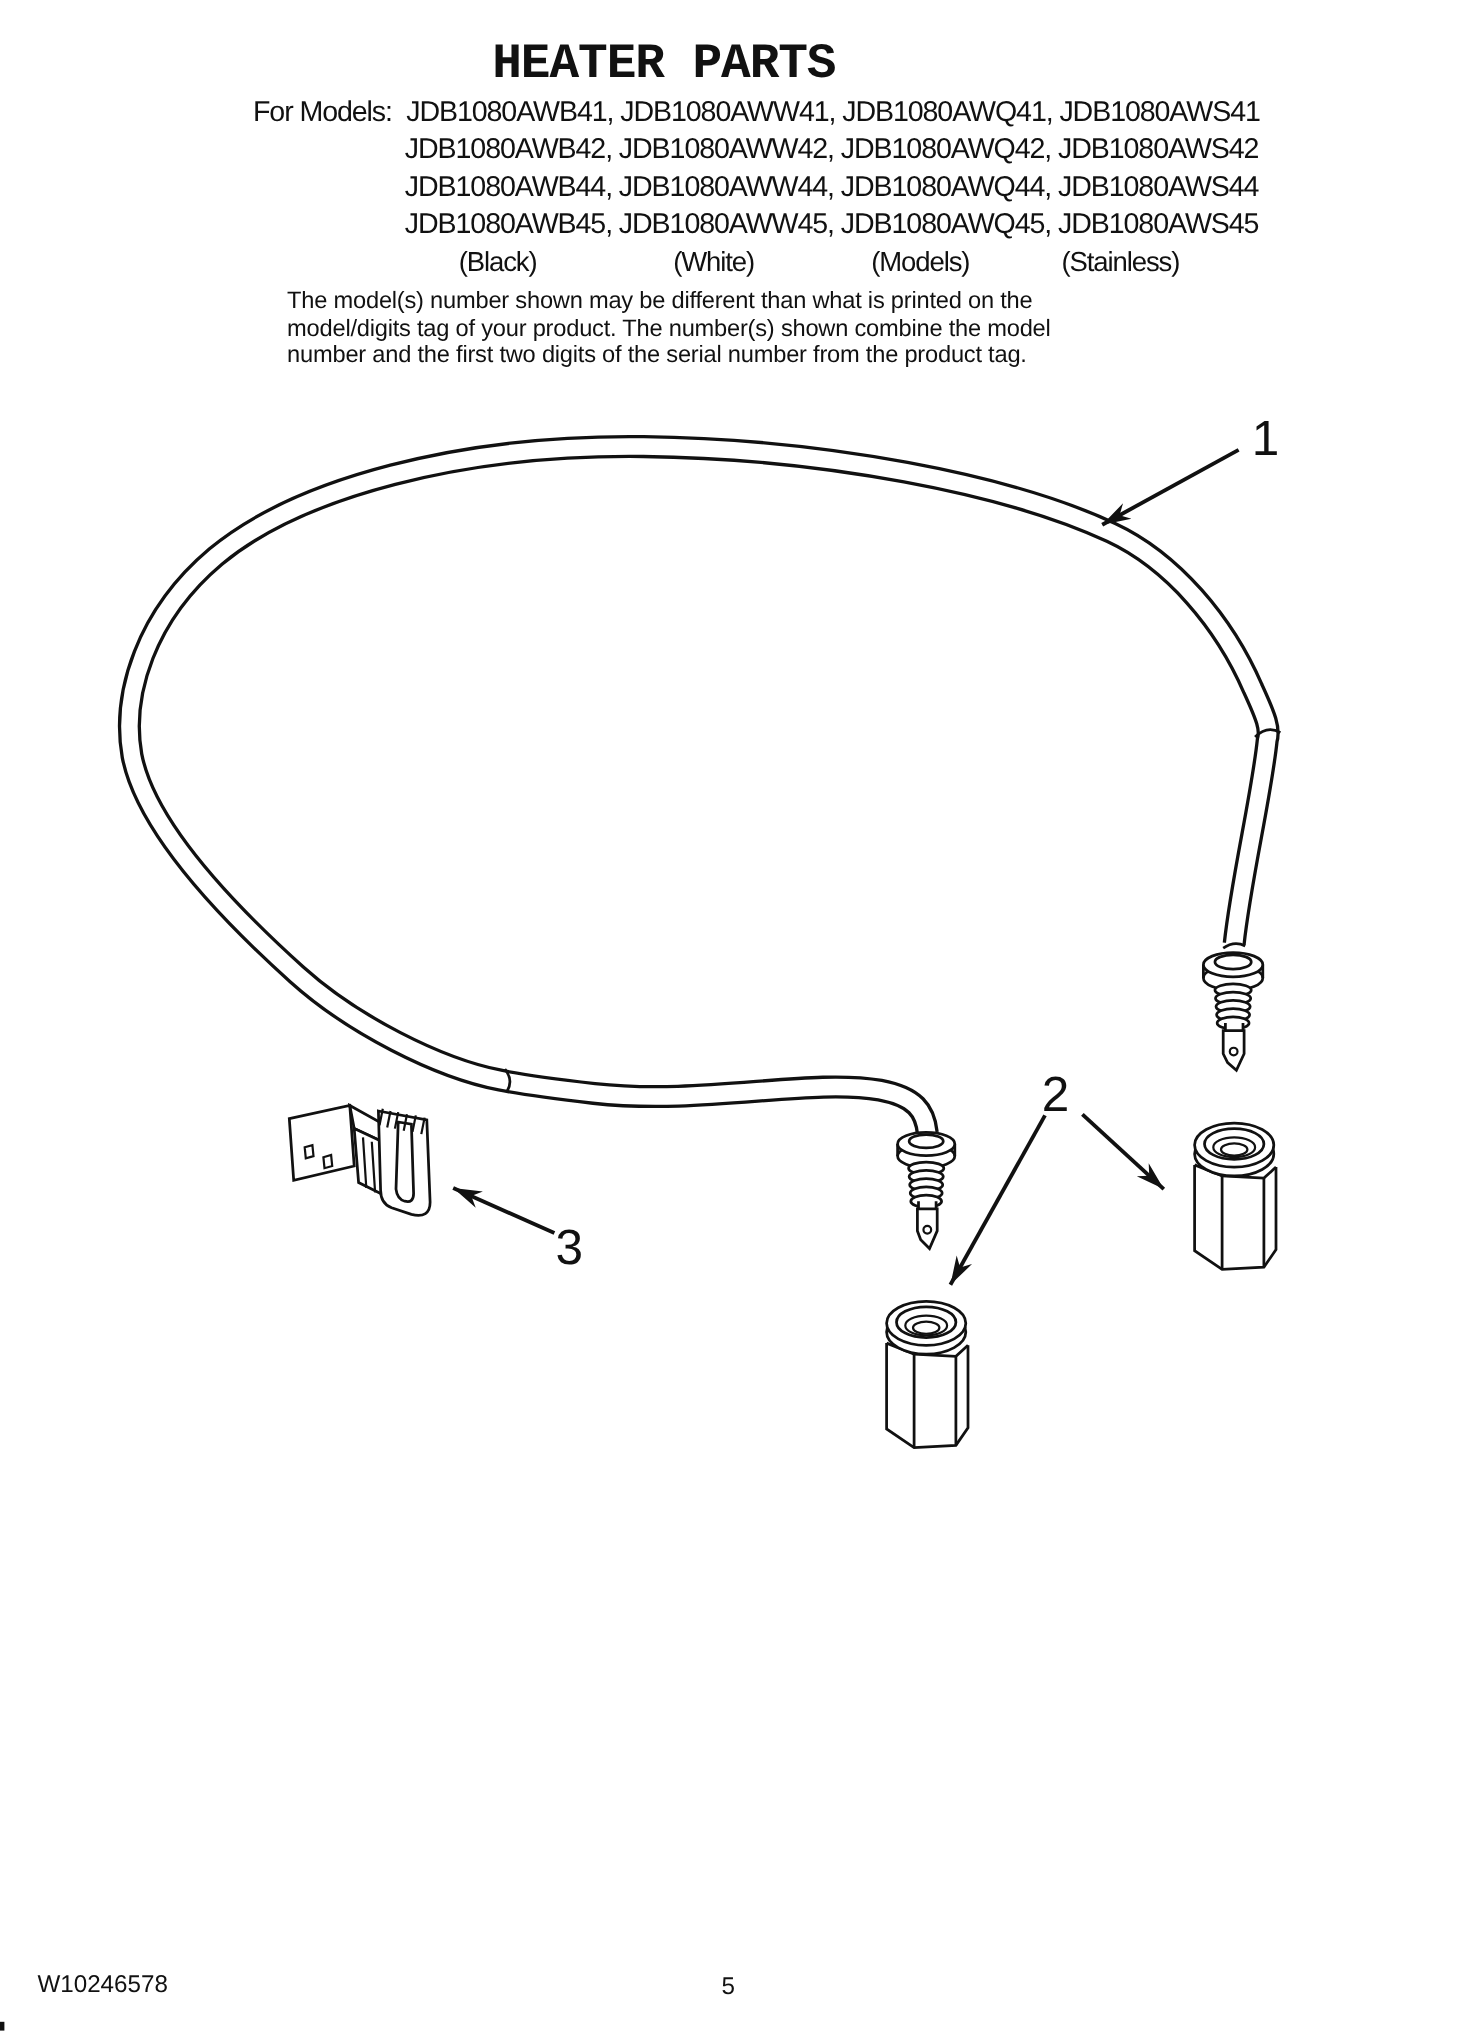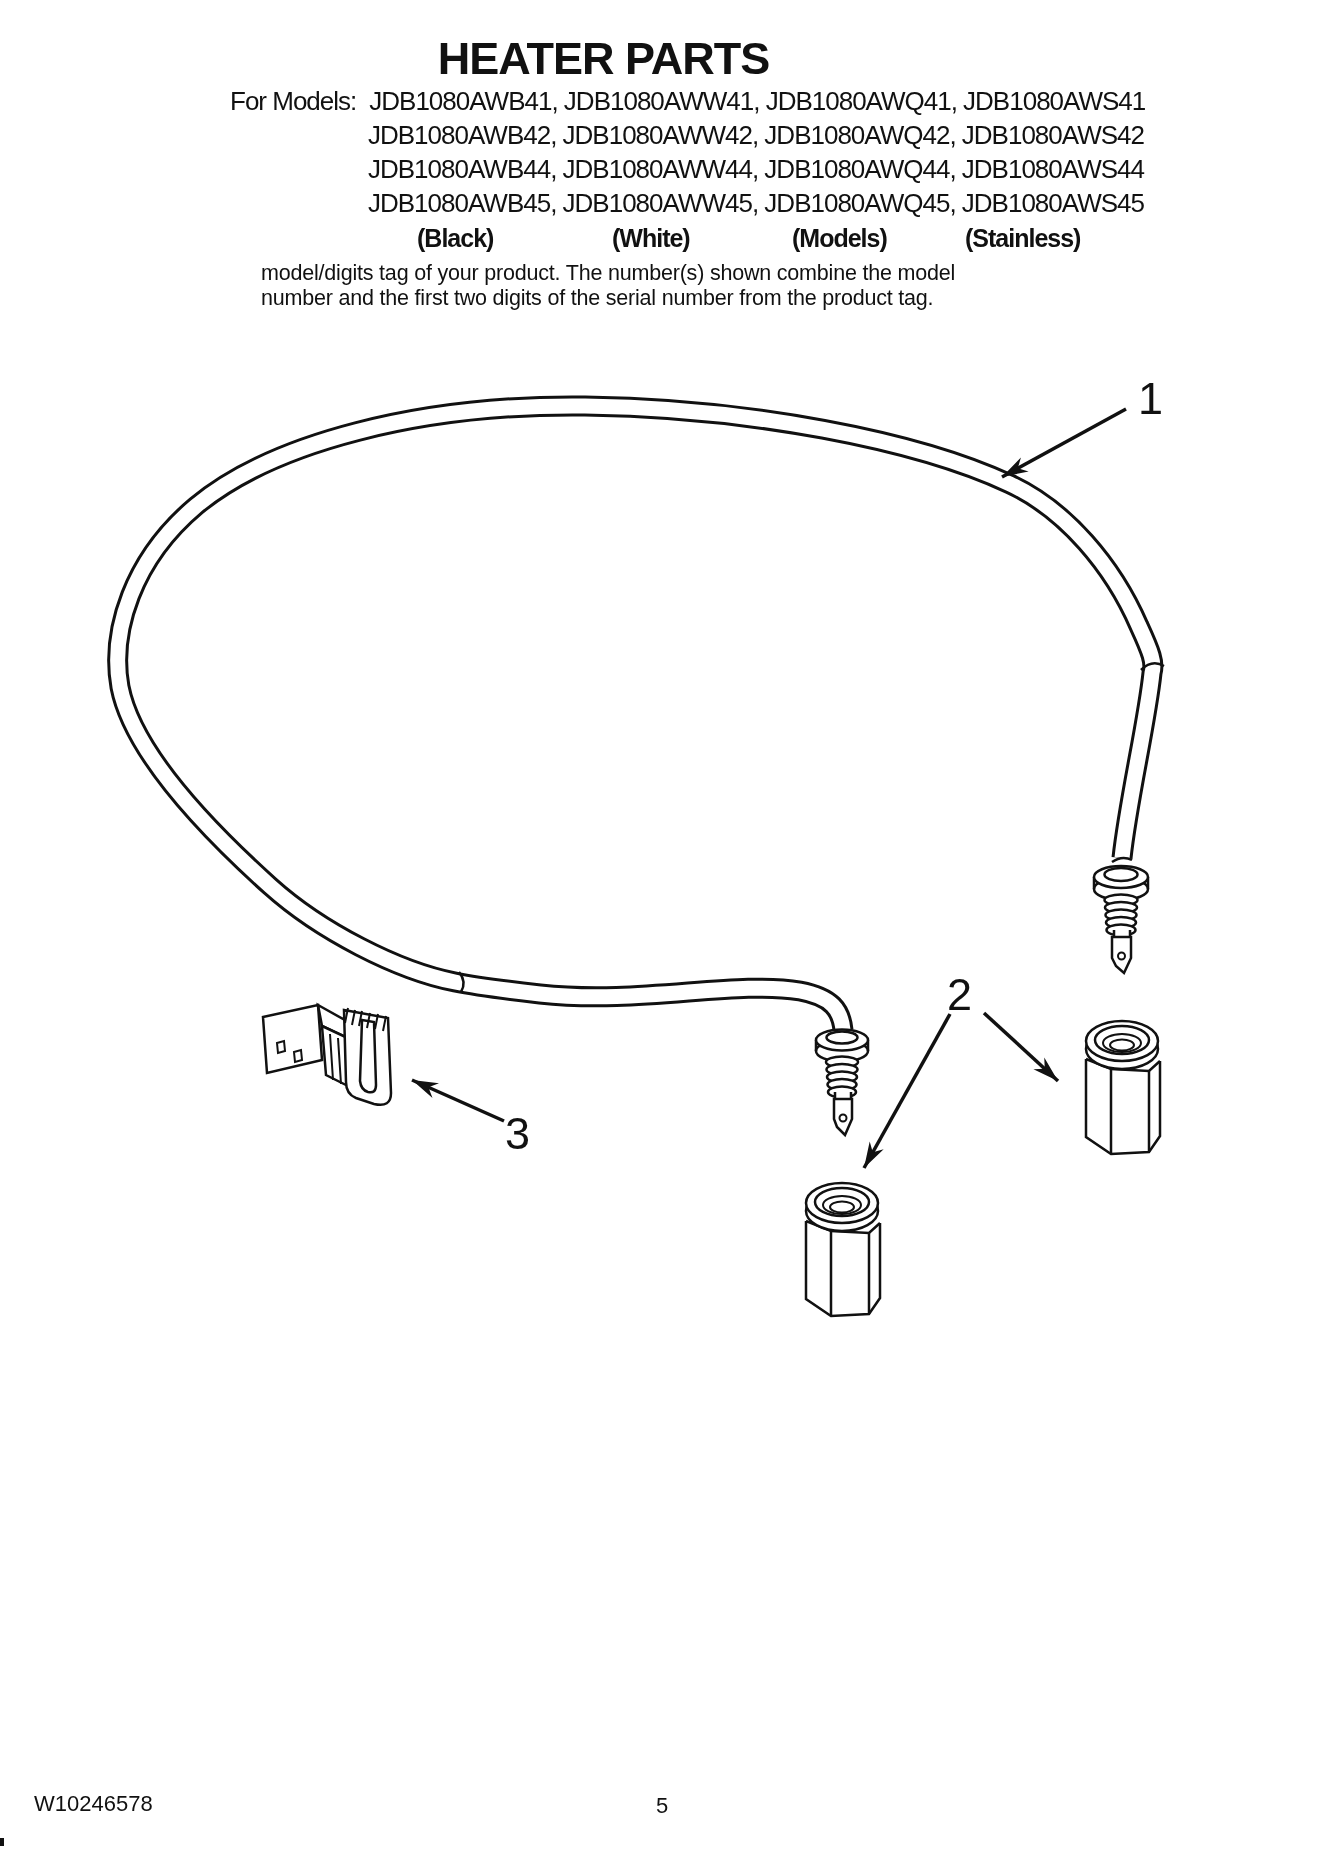--- a/index.html
+++ b/index.html
@@ -5,28 +5,28 @@
   html,body { margin:0; padding:0; }
   body {
     width:1339px; height:1849px; position:relative;
     background:#ffffff; color:#111;
     font-family:"Liberation Sans", sans-serif;
     overflow:hidden;
   }
   .abs { position:absolute; }
   .page-title {
     top:33px; left:0; width:1207px; text-align:center;
-    font-size:45px; font-weight:bold; letter-spacing:-1px; white-space:nowrap;
+    font-size:45px; font-weight:bold; letter-spacing:-1px; white-space:nowrap;font-family:Liberation Mono, monospace;
   }
   .mline {
     font-weight:normal; font-size:26px; letter-spacing:-1px; white-space:nowrap;
   }
   .models-label { margin-right:13px; }
   .color-label {
-    font-weight:bold; font-size:25px; letter-spacing:-1px; white-space:nowrap;
+    font-weight:normal; font-size:25px; letter-spacing:-1px; white-space:nowrap;
   }
   .disc-line {
     font-size:21.5px; letter-spacing:-0.2px; line-height:24.5px; white-space:nowrap;
   }
   .footer-text { font-size:22px; letter-spacing:0; white-space:nowrap; }
   .diagram-svg { position:absolute; top:0; left:0; }
   .scan-dot { width:4px; height:8px; background:#111; }
 
   
   .ink { stroke:#111; fill:none; stroke-width:2.5; }
@@ -48,20 +48,21 @@
 <div class="abs mline" style="top:120px; left:368px;">JDB1080AWB42, JDB1080AWW42, JDB1080AWQ42, JDB1080AWS42</div>
 <div class="abs mline" style="top:154px; left:368px;">JDB1080AWB44, JDB1080AWW44, JDB1080AWQ44, JDB1080AWS44</div>
 <div class="abs mline" style="top:188px; left:368px;">JDB1080AWB45, JDB1080AWW45, JDB1080AWQ45, JDB1080AWS45</div>
 
 <div class="abs color-label" style="top:224px; left:417px;">(Black)</div>
 <div class="abs color-label" style="top:224px; left:612px;">(White)</div>
 <div class="abs color-label" style="top:224px; left:792px;">(Models)</div>
 <div class="abs color-label" style="top:224px; left:965px;">(Stainless)</div>
 
 <div class="abs" style="top:261px; left:261px;">
+  <div class="disc-line">The model(s) number shown may be different than what is printed on the</div>
   <div class="disc-line">model/digits tag of your product. The number(s) shown combine the model</div>
   <div class="disc-line">number and the first two digits of the serial number from the product tag.</div>
 </div>
 
 <svg class="diagram-svg" width="1339" height="1849" viewBox="0 0 1339 1849">
   <defs>
     <marker id="ah" markerUnits="userSpaceOnUse" markerWidth="30" markerHeight="22" refX="26" refY="10" orient="auto">
       <path d="M0 2 L26 10 L0 18 L8 10 Z" fill="#111"></path>
     </marker>
     <g id="nut">

